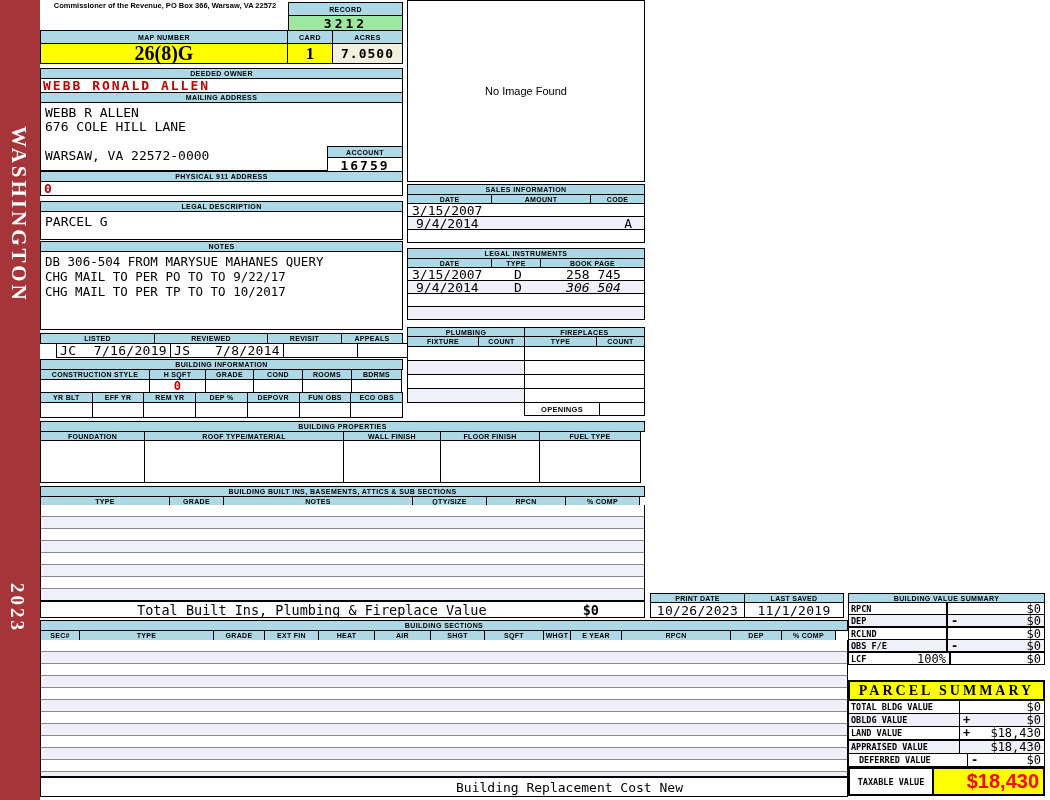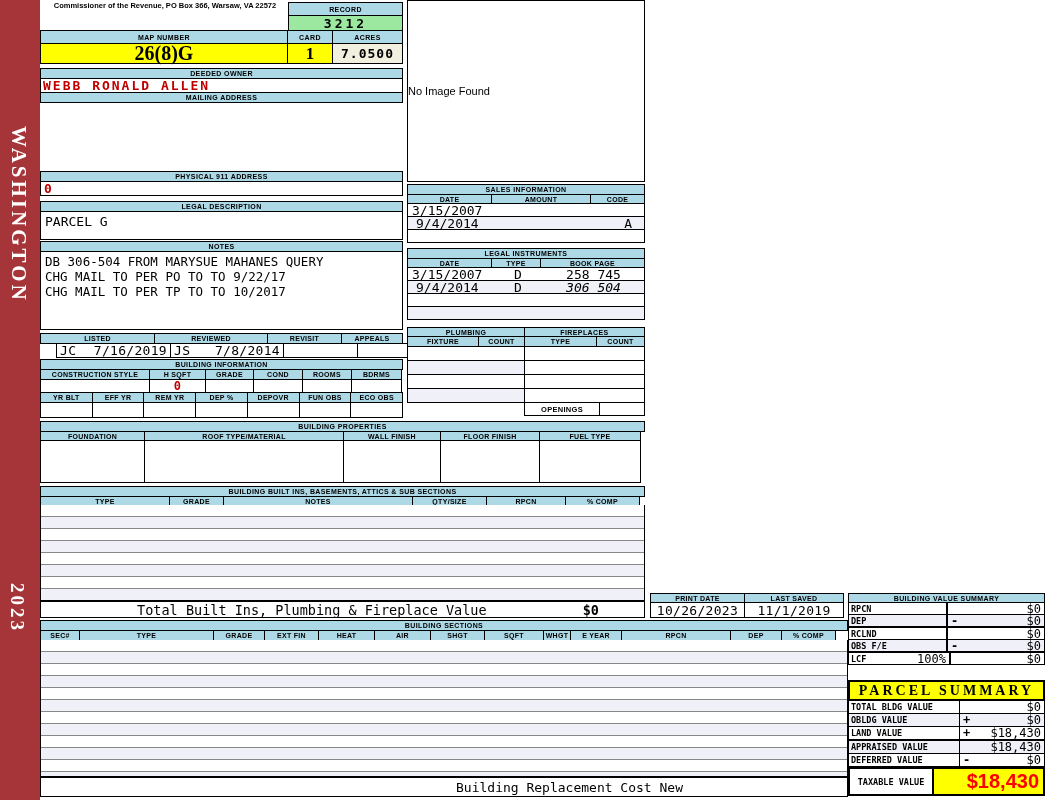--- a/index.html
+++ b/index.html
@@ -54,20 +54,29 @@
   <div class="abs band" style="left:332px;top:30px;width:71px;height:14px;">ACRES</div>
 
   <div class="abs box" style="left:40px;top:43px;width:248px;height:21px;background:var(--yellow);display:flex;align-items:center;justify-content:center;font:bold 20px 'Liberation Serif',serif;">26(8)G</div>
   <div class="abs box" style="left:287px;top:43px;width:46px;height:21px;background:var(--yellow);display:flex;align-items:center;justify-content:center;font:bold 17px 'Liberation Serif',serif;">1</div>
   <div class="abs box mono bold" style="left:332px;top:43px;width:71px;height:21px;background:var(--cream);display:flex;align-items:center;justify-content:center;font-size:13px;letter-spacing:1px;">7.0500</div>
 
   <div class="abs band" style="left:40px;top:68px;width:363px;height:11px;">DEEDED OWNER</div>
   <div class="abs box mono red" style="left:40px;top:78px;width:363px;height:15px;display:flex;align-items:center;font-size:13px;letter-spacing:2px;padding-left:2px;">WEBB RONALD ALLEN</div>
 
   <div class="abs band" style="left:40px;top:92px;width:363px;height:11px;">MAILING ADDRESS</div>
+  <div class="abs box" style="left:40px;top:102px;width:363px;height:69px;">
+    <div class="val" style="position:absolute;left:4px;top:2px;">WEBB R ALLEN</div>
+    <div class="val" style="position:absolute;left:4px;top:16px;">676 COLE HILL LANE</div>
+    <div class="val" style="position:absolute;left:4px;top:45px;">WARSAW, VA 22572-0000</div>
+    <div class="abs" style="right:-1px;top:43px;width:76px;height:27px;">
+      <div class="band" style="height:12px;">ACCOUNT</div>
+      <div class="box mono bold" style="height:16px;margin-top:-1px;display:flex;align-items:center;justify-content:center;font-size:13px;letter-spacing:2px;">16759</div>
+    </div>
+  </div>
 
   <div class="abs band" style="left:40px;top:171px;width:363px;height:11px;">PHYSICAL 911 ADDRESS</div>
   <div class="abs box mono red" style="left:40px;top:181px;width:363px;height:15px;display:flex;align-items:center;font-size:13px;padding-left:3px;">0</div>
 
   <div class="abs band" style="left:40px;top:201px;width:363px;height:11px;">LEGAL DESCRIPTION</div>
   <div class="abs box" style="left:40px;top:211px;width:363px;height:29px;">
     <div class="val" style="position:absolute;left:4px;top:2px;">PARCEL G</div>
   </div>
 
   <div class="abs band" style="left:40px;top:241px;width:363px;height:11px;">NOTES</div>
@@ -125,21 +134,21 @@
   <div class="abs row" style="left:40px;top:402px;width:363px;height:16px;">
     <div class="c" style="flex:1;"></div>
     <div class="c" style="flex:1;"></div>
     <div class="c" style="flex:1;"></div>
     <div class="c" style="flex:1;"></div>
     <div class="c" style="flex:1;"></div>
     <div class="c" style="flex:1;"></div>
     <div class="c" style="flex:1;"></div>
   </div>
 
-  <div class="abs box" style="left:407px;top:0;width:238px;height:182px;display:flex;align-items:center;">
+  <div class="abs box" style="left:407px;top:0;width:238px;height:182px;display:flex;align-items:center;justify-content:center;">
     <span style="font:11px 'Liberation Sans',sans-serif;">No Image Found</span>
   </div>
 
   <div class="abs band" style="left:407px;top:184px;width:238px;height:11px;">SALES INFORMATION</div>
   <div class="abs row" style="left:407px;top:194px;width:238px;height:10px;">
     <div class="c hc" style="width:85px;">DATE</div>
     <div class="c hc" style="width:100px;">AMOUNT</div>
     <div class="c hc" style="width:55px;">CODE</div>
   </div>
   <div class="abs vrow" style="left:407px;top:203px;width:238px;height:14px;">
@@ -306,21 +315,21 @@
       <span class="mono bold" style="width:108px;font-size:8.5px;padding-left:2px;border-right:1px solid #000;height:100%;display:flex;align-items:center;">LAND VALUE</span>
       <span class="opspan" style="padding-left:3px;">+</span>
       <span class="val" style="flex:1;text-align:right;padding-right:3px;font-size:12px;">$18,430</span>
     </div>
     <div class="vrow" style="height:15px;margin-top:-1px;border-top:2px solid #000;background:var(--stripe);">
       <span class="mono bold" style="width:108px;font-size:8.5px;padding-left:2px;border-right:1px solid #000;height:100%;display:flex;align-items:center;">APPRAISED VALUE</span>
       <span class="opspan" style="padding-left:3px;"></span>
       <span class="val" style="flex:1;text-align:right;padding-right:3px;font-size:12px;">$18,430</span>
     </div>
     <div class="vrow" style="height:14px;margin-top:-1px;">
-      <span class="mono bold" style="width:108px;font-size:8.5px;padding-left:2px;border-right:1px solid #000;height:100%;display:flex;align-items:center;">DEFERRED VALUE</span>
+      <span class="mono bold" style="width:108px;font-size:8.5px;padding-left:10px;border-right:1px solid #000;height:100%;display:flex;align-items:center;">DEFERRED VALUE</span>
       <span class="opspan" style="padding-left:3px;">-</span>
       <span class="val" style="flex:1;text-align:right;padding-right:3px;font-size:12px;">$0</span>
     </div>
     <div style="display:flex;border:2px solid #000;margin-top:0px;height:25px;box-sizing:content-box;">
       <span class="mono bold" style="width:70px;font-size:8.5px;border-right:2px solid #000;display:flex;align-items:center;justify-content:center;text-align:center;background:#fff;line-height:10px;padding:0 6px;">TAXABLE VALUE</span>
       <span style="flex:1;background:var(--yellow);color:var(--bright);font:bold 20px 'Liberation Sans',sans-serif;display:flex;align-items:center;justify-content:flex-end;padding-right:4px;">$18,430</span>
     </div>
   </div>
 
 </div>

